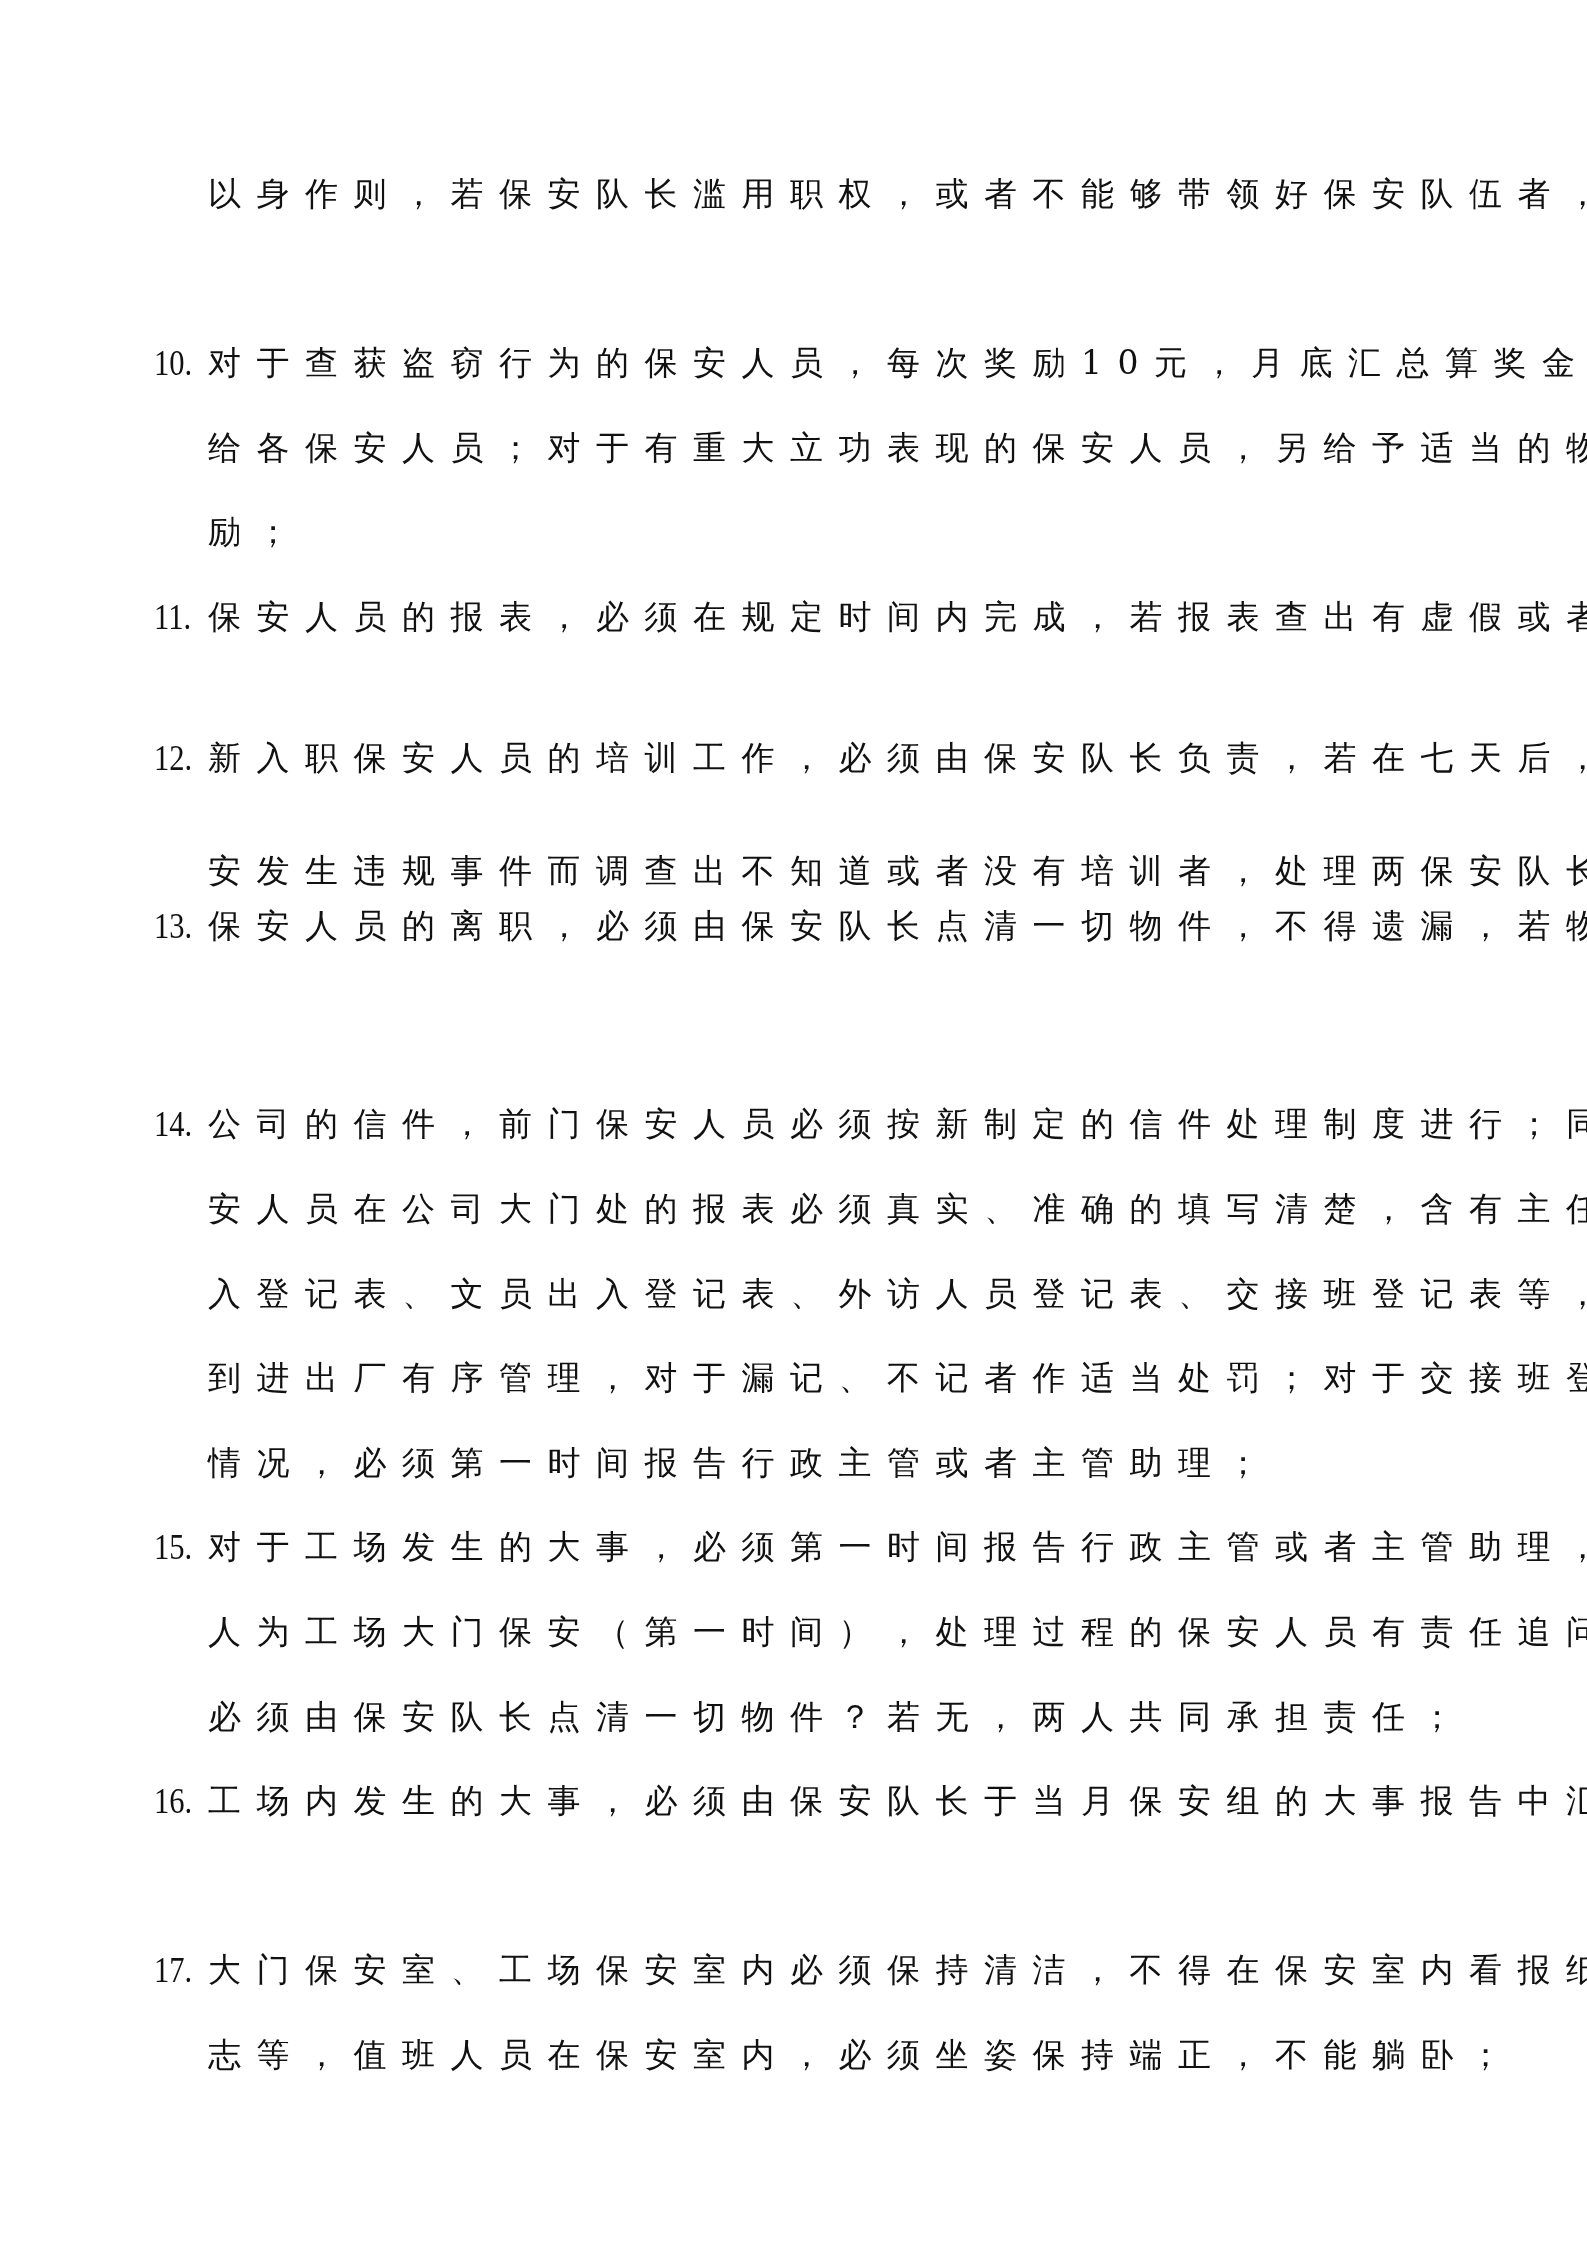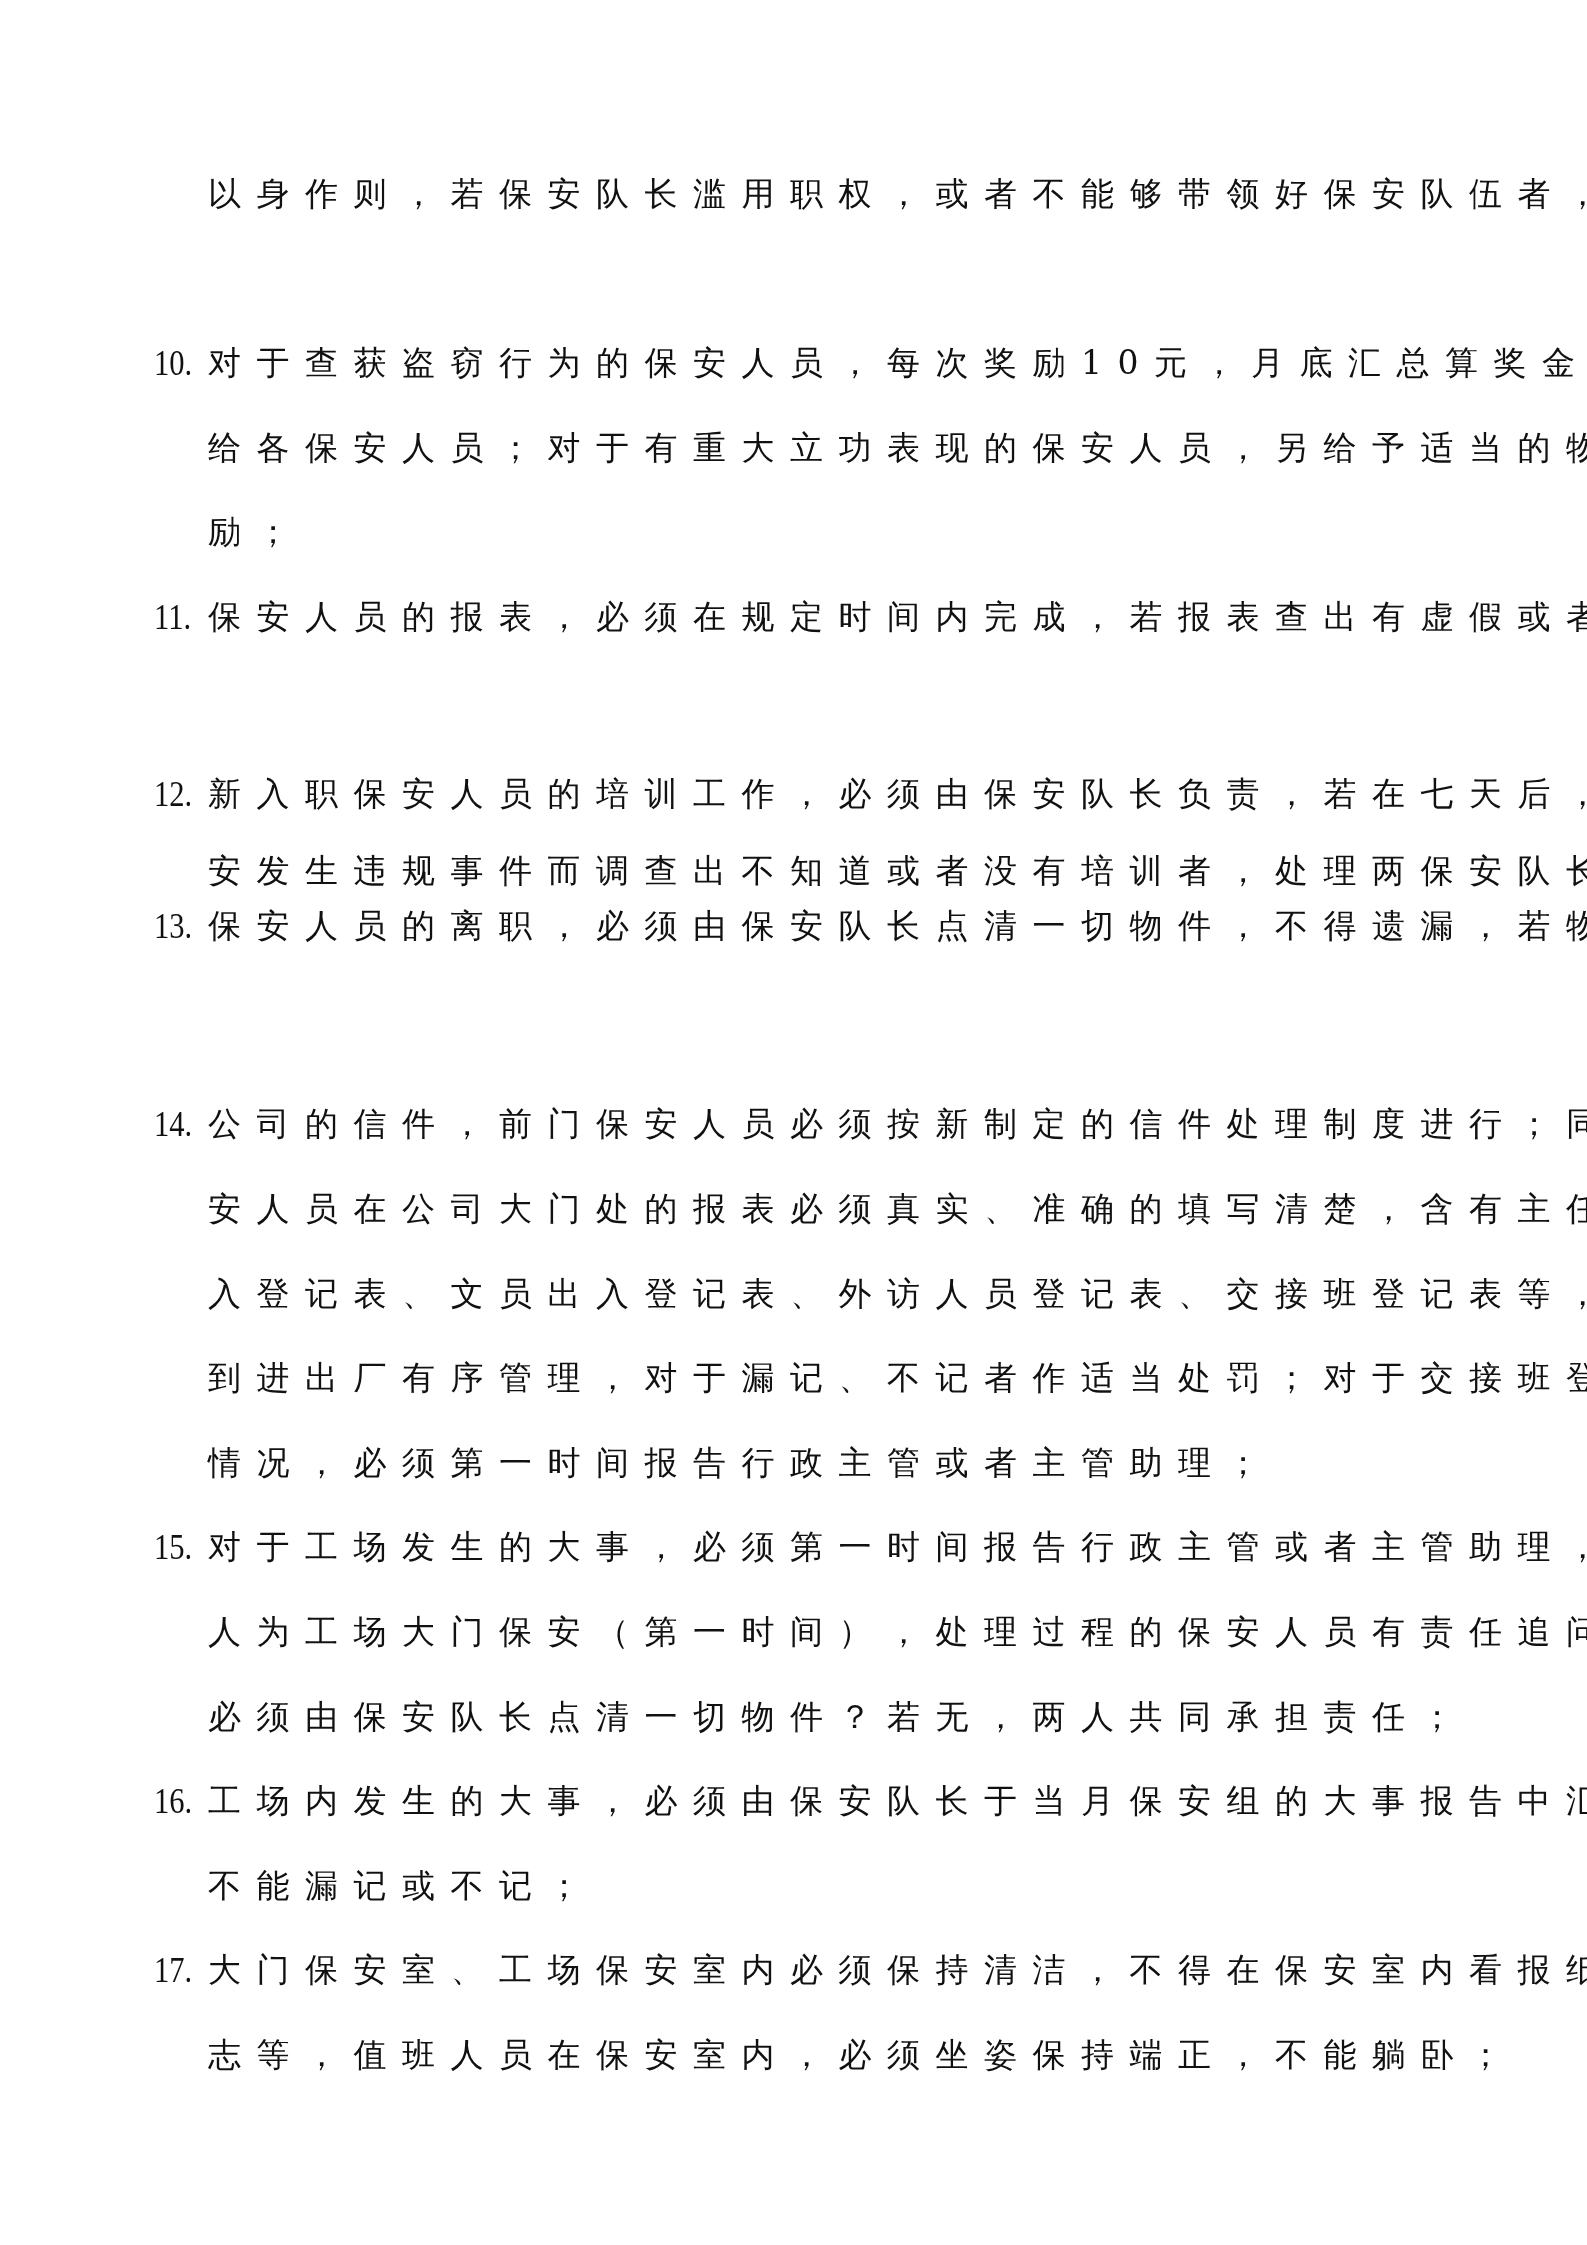--- a/index.html
+++ b/index.html
@@ -46,28 +46,27 @@
   </style>
 </head>
 <body>
 
 <div class="page">
   <div class="line" style="top:164px"><span class="num"></span><span>以身作则，若保安队长滥用职权，或者不能够带领好保安队伍者，作劝</span></div>
   <div class="line" style="top:333px"><span class="num">10.</span><span>对于查获盗窃行为的保安人员，每次奖励10元，月底汇总算奖金发放</span></div>
   <div class="line" style="top:418px"><span class="num"></span><span>给各保安人员；对于有重大立功表现的保安人员，另给予适当的物质奖</span></div>
   <div class="line" style="top:502px"><span class="num"></span><span>励；</span></div>
   <div class="line" style="top:587px"><span class="num">11.</span><span>保安人员的报表，必须在规定时间内完成，若报表查出有虚假或者未定</span></div>
-  <div class="line" style="top:764px"><span class="num">12.</span><span>新入职保安人员的培训工作，必须由保安队长负责，若在七天后，新保</span></div>
+  <div class="line" style="top:728px"><span class="num">12.</span><span>新入职保安人员的培训工作，必须由保安队长负责，若在七天后，新保</span></div>
   <div class="line" style="top:841px"><span class="num"></span><span>安发生违规事件而调查出不知道或者没有培训者，处理两保安队长；</span></div>
   <div class="line" style="top:896px"><span class="num">13.</span><span>保安人员的离职，必须由保安队长点清一切物件，不得遗漏，若物件属</span></div>
   <div class="line" style="top:1094px"><span class="num">14.</span><span>公司的信件，前门保安人员必须按新制定的信件处理制度进行；同时保</span></div>
   <div class="line" style="top:1179px"><span class="num"></span><span>安人员在公司大门处的报表必须真实、准确的填写清楚，含有主任级出</span></div>
   <div class="line" style="top:1264px"><span class="num"></span><span>入登记表、文员出入登记表、外访人员登记表、交接班登记表等，以做</span></div>
   <div class="line" style="top:1348px"><span class="num"></span><span>到进出厂有序管理，对于漏记、不记者作适当处罚；对于交接班登记的</span></div>
   <div class="line" style="top:1433px"><span class="num"></span><span>情况，必须第一时间报告行政主管或者主管助理；</span></div>
   <div class="line" style="top:1517px"><span class="num">15.</span><span>对于工场发生的大事，必须第一时间报告行政主管或者主管助理，报告</span></div>
   <div class="line" style="top:1602px"><span class="num"></span><span>人为工场大门保安（第一时间），处理过程的保安人员有责任追问工场</span></div>
   <div class="line" style="top:1687px"><span class="num"></span><span>必须由保安队长点清一切物件？若无，两人共同承担责任；</span></div>
   <div class="line" style="top:1771px"><span class="num">16.</span><span>工场内发生的大事，必须由保安队长于当月保安组的大事报告中汇总，</span></div>
-  <div class="line" style="top:1856px"><span class="num"></span><span>不能漏记或不记；</span></div>
   <div class="line" style="top:1940px"><span class="num">17.</span><span>大门保安室、工场保安室内必须保持清洁，不得在保安室内看报纸、杂</span></div>
   <div class="line" style="top:2025px"><span class="num"></span><span>志等，值班人员在保安室内，必须坐姿保持端正，不能躺卧；</span></div>
 </div>
 
 </body></html>

